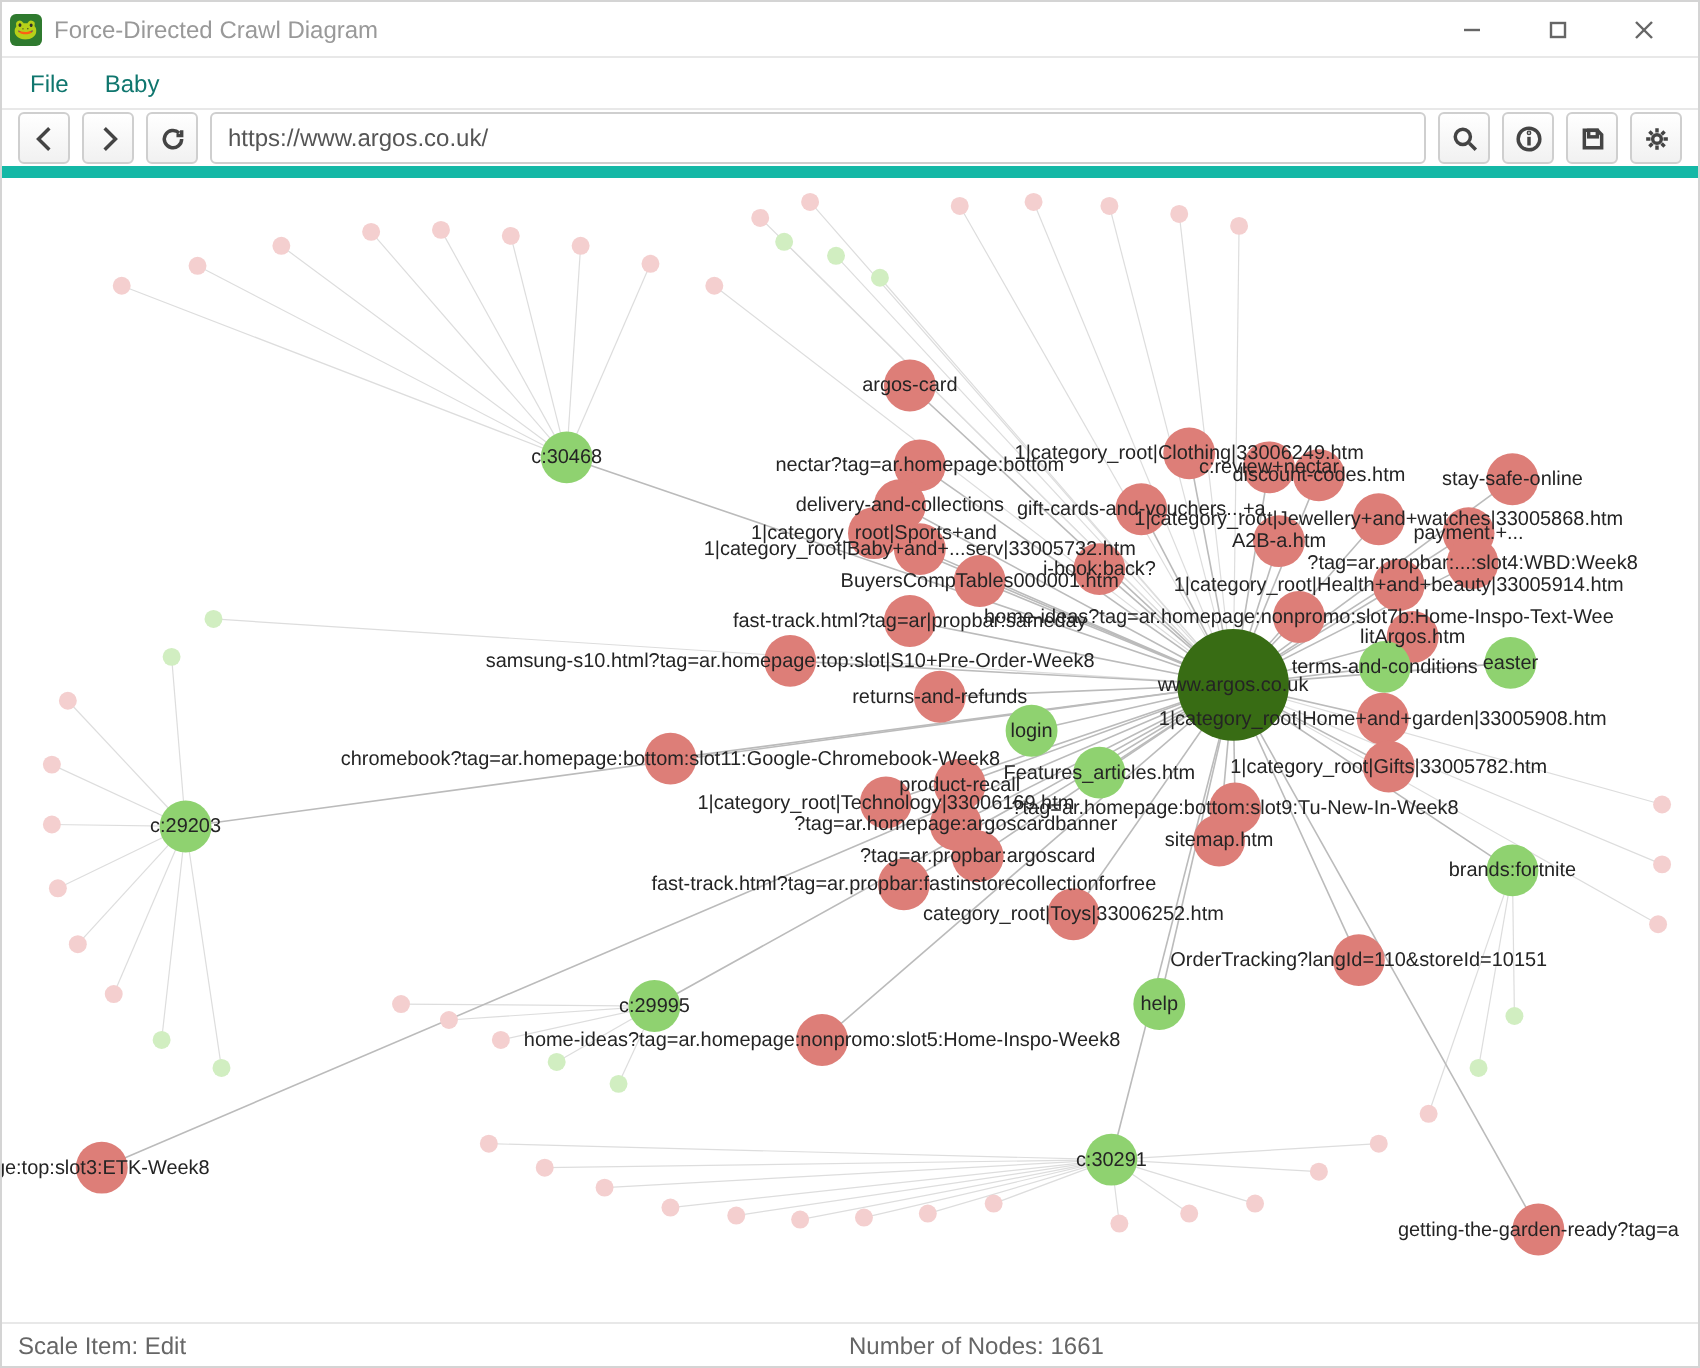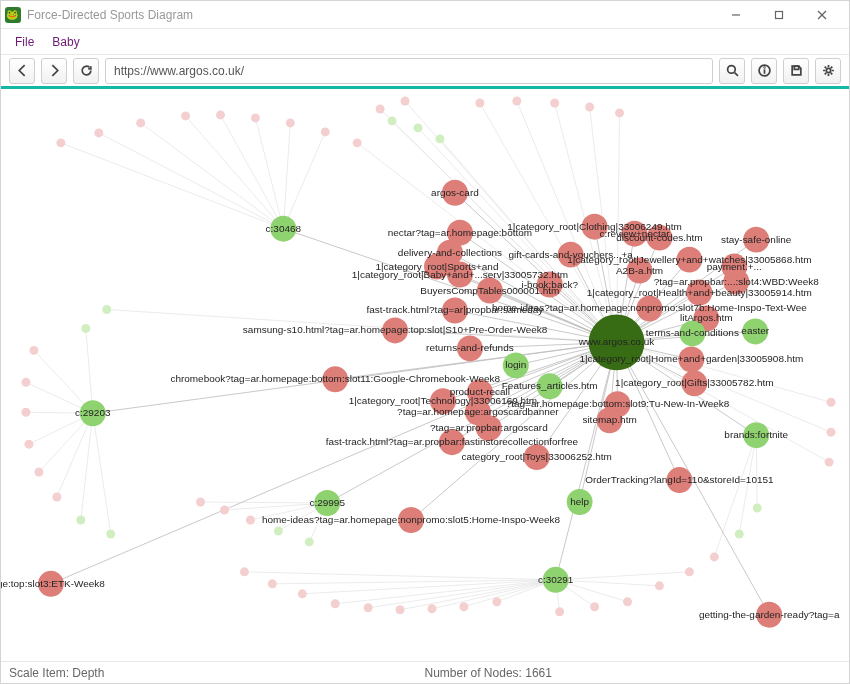--- a/index.html
+++ b/index.html
@@ -10,24 +10,24 @@
 
 .titlebar{height:28px;display:flex;align-items:center;justify-content:space-between;background:#fff;border-bottom:1px solid #e8e8e8;padding:0 6px 0 4px;font-size:12px;color:#999}
 .titlebar-left{display:flex;align-items:center;gap:6px}
 .app-icon{width:16px;height:16px;border-radius:3px;background:#2f7a2f;display:flex;align-items:center;justify-content:center;color:#fff;font-size:10px}
 .winctrl{display:flex;gap:1px}
 .winctrl span{width:42px;height:22px;display:flex;align-items:center;justify-content:center;color:#666;cursor:default}
 .winctrl svg{width:10px;height:10px;stroke:#666;fill:none;stroke-width:1.2}
 
 
 .menubar{height:26px;display:flex;align-items:center;gap:18px;padding:0 14px;border-bottom:1px solid #e8e8e8;color:#555;font-size:12px}
-.menubar span{cursor:default;color:#701a75}
-
-
-.toolbar{height:34px;display:flex;align-items:center;gap:6px;padding:4px 8px;border-bottom:3px solid #14b8a6}
+.menubar span{cursor:default;color:#0f766e}
+
+
+.toolbar{height:34px;display:flex;align-items:center;gap:6px;padding:4px 8px;border-bottom:6px solid #14b8a6}
 .tbtn{width:26px;height:26px;border:1px solid #cfcfcf;border-radius:3px;background:linear-gradient(#fff,#f1f1f1);display:flex;align-items:center;justify-content:center;cursor:pointer}
 .tbtn svg{width:13px;height:13px;stroke:#444;fill:none;stroke-width:1.6}
 .urlbox{flex:1;height:26px;border:1px solid #cfcfcf;border-radius:3px;padding:0 8px;font-size:12px;color:#555;background:#fff}
 .toolbar-right{display:flex;gap:6px}
 
 
 .canvas{flex:1;background:#fff;position:relative;overflow:hidden}
 .canvas svg{width:100%;height:100%}
 .edge{stroke:#bbb;stroke-width:0.8}
 .edge-faint{stroke:#ddd;stroke-width:0.6}
@@ -36,21 +36,21 @@
 
 .statusbar{height:22px;display:flex;align-items:center;border-top:1px solid #e8e8e8;font-size:12px;color:#666}
 .statusbar .cell{padding:0 8px}
 </style>
 </head>
 <body>
 
 <div class="titlebar">
   <div class="titlebar-left">
     <span class="app-icon">🐸</span>
-    <span>Force-Directed Sports Diagram</span>
+    <span>Force-Directed Crawl Diagram</span>
   </div>
   <div class="winctrl">
     <span>
         <svg viewBox="0 0 10 10">
           <line x1="1" y1="5" x2="9" y2="5"></line>
         </svg>
       </span>
     <span>
         <svg viewBox="0 0 10 10">
           <rect x="1.5" y="1.5" width="7" height="7"></rect>
@@ -374,15 +374,15 @@
         <text x="580" y="417" class="lbl">help</text>
         <text x="92" y="328" class="lbl">c:29203</text>
         <text x="327" y="418" class="lbl">c:29995</text>
         <text x="556" y="495" class="lbl">c:30291</text>
         <text x="283" y="143" class="lbl">c:30468</text>
       </g>
   </svg>
 </div>
 
 <div class="statusbar">
-  <div class="cell" style="width:49%">Scale Item: Depth</div>
+  <div class="cell" style="width:49%">Scale Item: Edit</div>
   <div class="cell">Number of Nodes: 1661</div>
 </div>
 
 </body></html>

